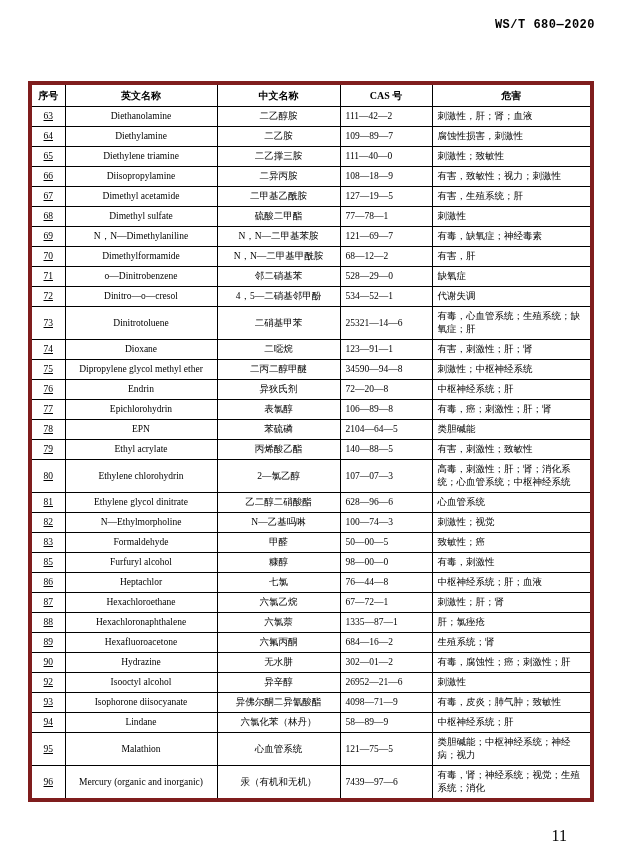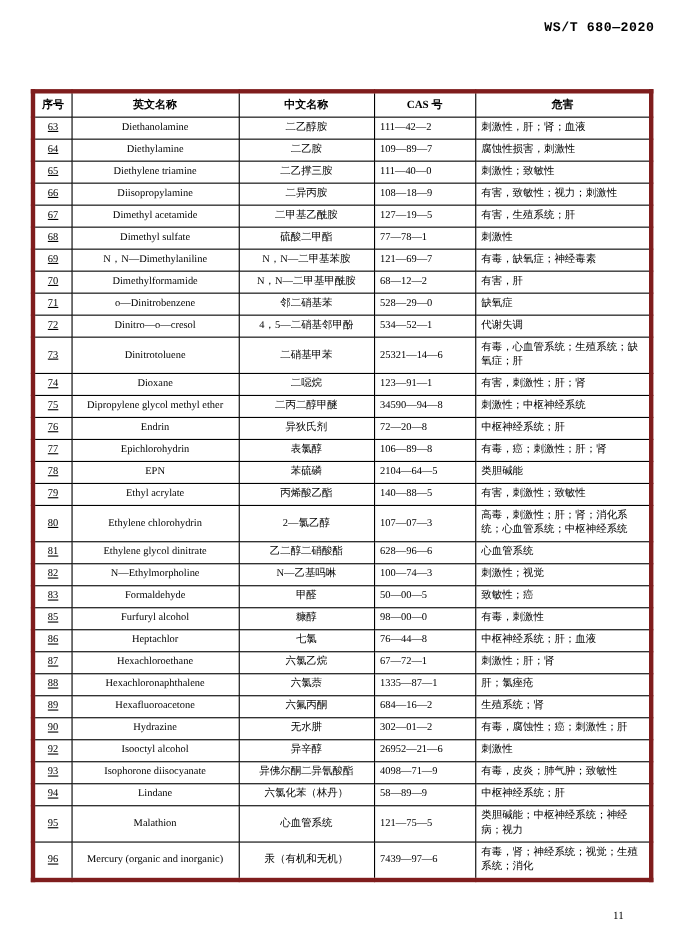--- a/index.html
+++ b/index.html
@@ -50,21 +50,21 @@
   td.c-cas  { text-align:left; padding-left:2px; padding-right:2px; }
   td.c-haz  { text-align:left; }
   .col-no  { width:35px; }
   .col-en  { width:152px; }
   .col-zh  { width:123px; }
   .col-cas { width:92px; }
   .col-haz { width:160px; }
   .page-number {
     position:absolute;
     top:827px; right:50px;
-    font-size:10px;
+    font-size:16px;
     font-family:"Liberation Serif", serif;
   }
 </style>
 </head>
 <body>
 
 <div class="page">
 
   <div class="doc-code">WS/T 680—2020</div>
 

